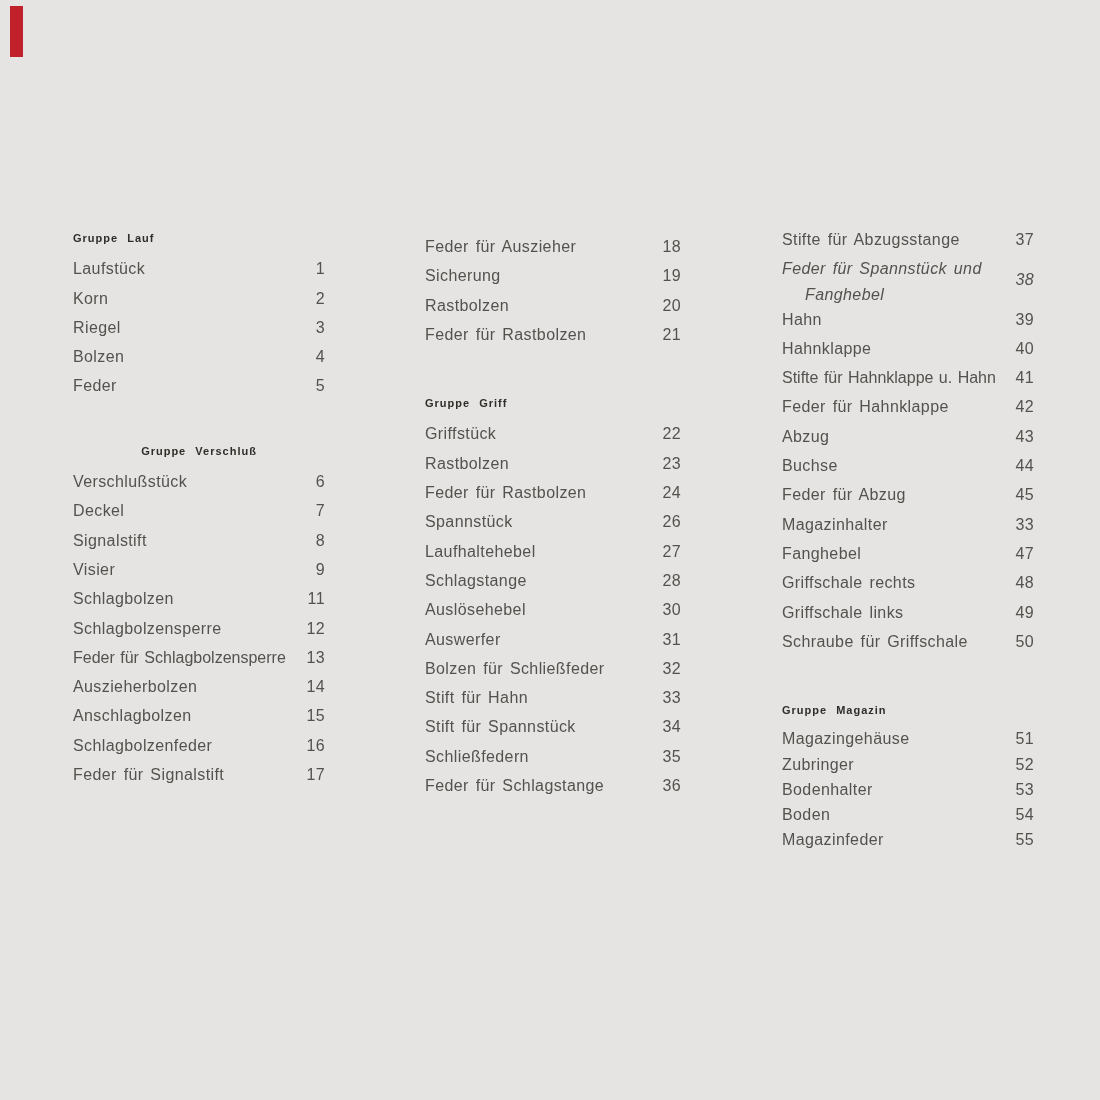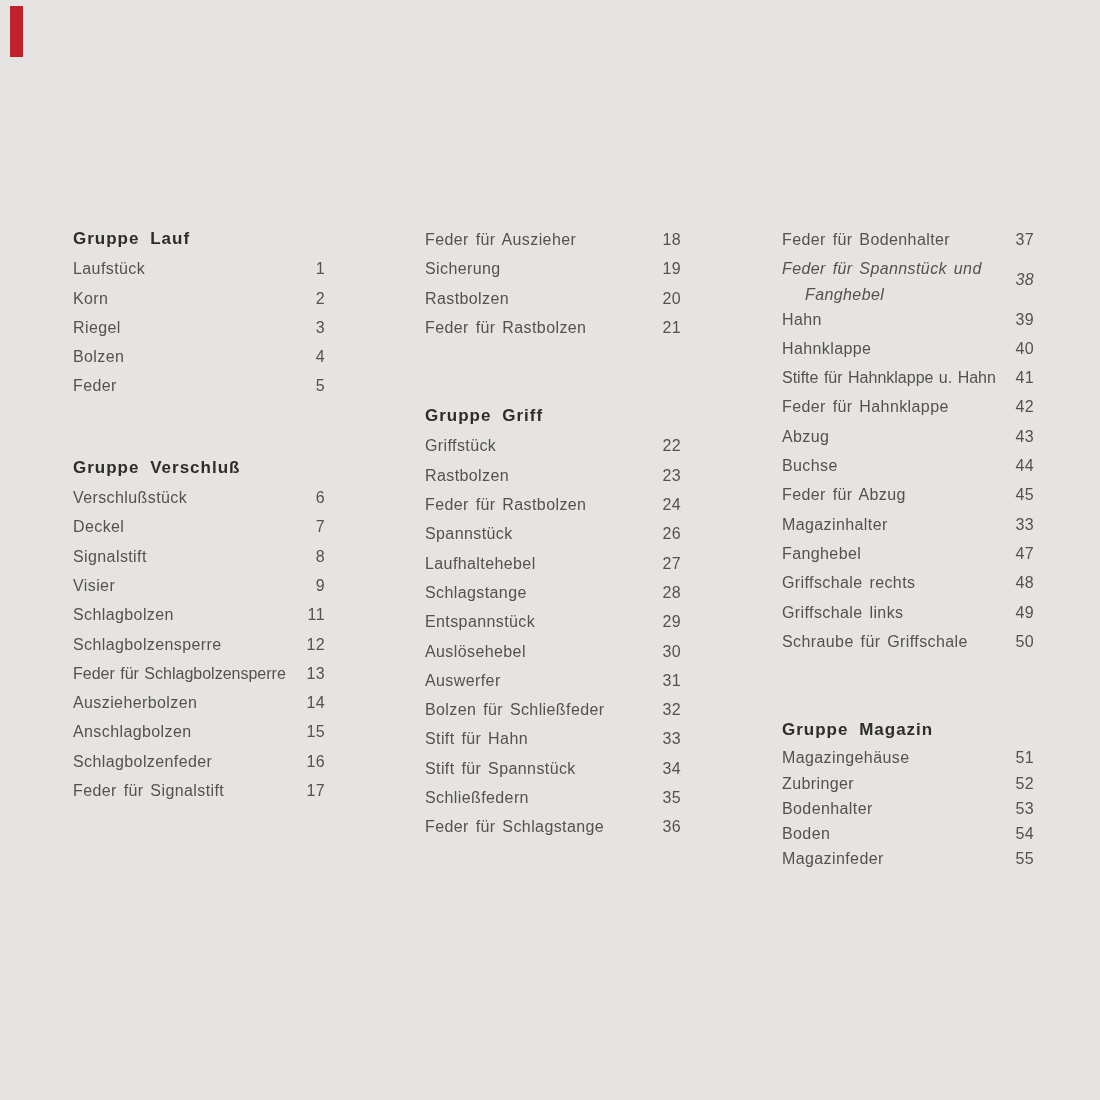--- a/index.html
+++ b/index.html
@@ -19,36 +19,36 @@
     left: 10px;
     top: 6px;
     width: 13px;
     height: 51px;
     background: var(--red-tab, #c0212b);
   }
   .col {
     position: absolute;
   }
   #col-0 { left: 73px;  width: 252px; top: 224px; }
-  #col-1 { left: 425px; width: 256px; top: 225px; }
+  #col-1 { left: 425px; width: 256px; top: 232px; }
   #col-2 { left: 782px; width: 252px; top: 225px; }
 
   .block-heading {
-    font-size: 17px;
+    font-size: 11px;
     font-weight: bold;
     line-height: 29.3px;
     height: 29.3px;
     color: var(--heading-text, #2f2d29);
     letter-spacing: 1px;
     word-spacing: 5px;
     white-space: nowrap;
   }
   .col .block + .block { margin-top: 1px; }
-  .col .block-items + .block-heading { margin-top: 59px; }
-  #col-0 .block-items + .block-heading { margin-top: 52px; }
+  .col .block-items + .block-heading { margin-top: 40px; }
+  #col-0 .block-items + .block-heading { margin-top: 36px; text-align: center; }
 
   .row {
     display: flex;
     justify-content: space-between;
     align-items: baseline;
     height: 29.3px;
   }
   .lbl, .num {
     font-size: 16px;
     line-height: 29.3px;
@@ -242,26 +242,20 @@
           <span class="num">27</span>
         </div>
         <div class="row">
           <div class="lines">
             <span class="lbl">Schlagstange</span>
           </div>
           <span class="num">28</span>
         </div>
         <div class="row">
           <div class="lines">
-            <span class="lbl">Entspannstück</span>
-          </div>
-          <span class="num">29</span>
-        </div>
-        <div class="row">
-          <div class="lines">
             <span class="lbl">Auslösehebel</span>
           </div>
           <span class="num">30</span>
         </div>
         <div class="row">
           <div class="lines">
             <span class="lbl">Auswerfer</span>
           </div>
           <span class="num">31</span>
         </div>
@@ -294,21 +288,21 @@
             <span class="lbl">Feder für Schlagstange</span>
           </div>
           <span class="num">36</span>
         </div>
       </div>
     </div>
   <div class="col" id="col-2">
       <div class="block block-items">
         <div class="row">
           <div class="lines">
-            <span class="lbl">Feder für Bodenhalter</span>
+            <span class="lbl">Stifte für Abzugsstange</span>
           </div>
           <span class="num">37</span>
         </div>
         <div class="row double">
           <div class="lines">
             <span class="lbl">Feder für Spannstück und</span>
             <span class="lbl indent">Fanghebel</span>
           </div>
           <span class="num">38</span>
         </div>

